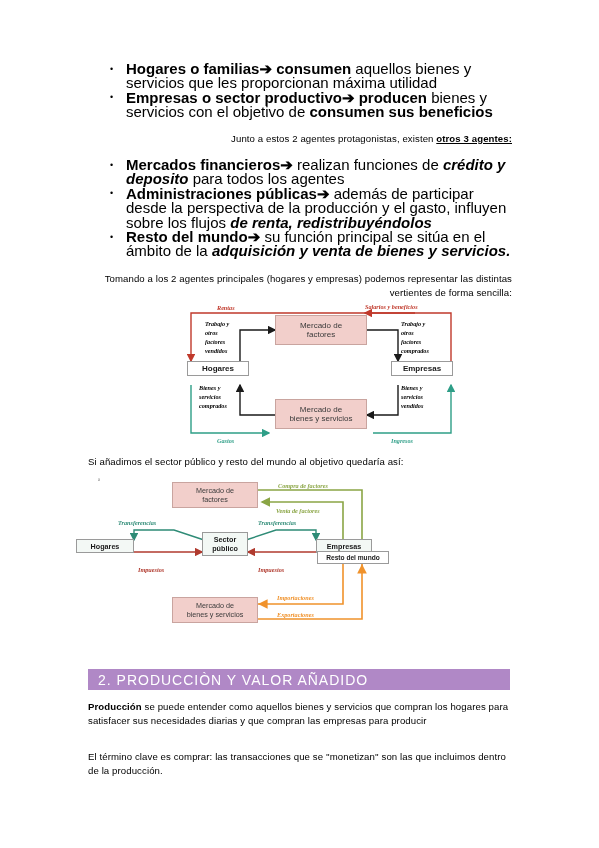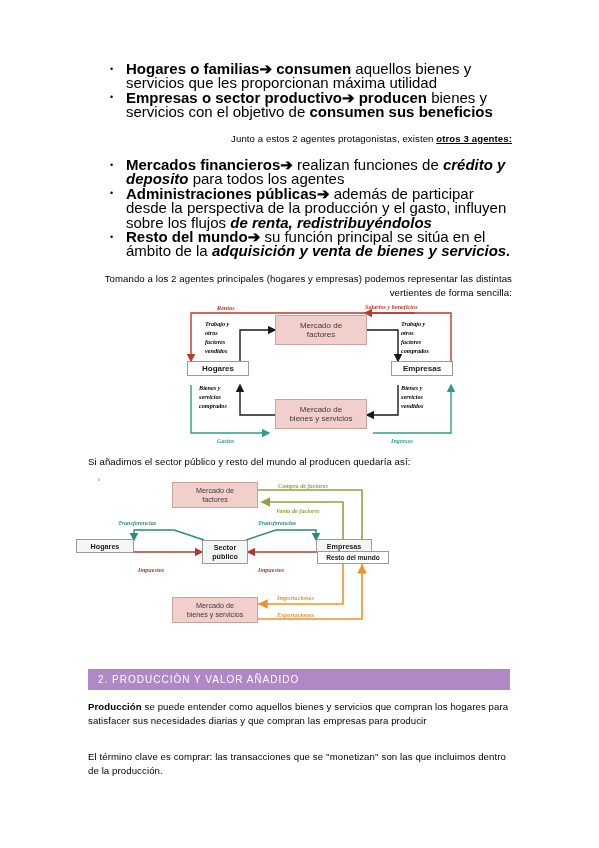--- a/index.html
+++ b/index.html
@@ -71,21 +71,21 @@
     left: 88px;
     top: 669px;
     width: 422px;
     height: 21px;
     background: #b088c6;
     display: flex;
     align-items: center;
   }
   .banner-text {
     color: #ffffff;
-    font-size: 10px;
+    font-size: 14px;
     letter-spacing: 1.0px;
     padding-left: 10px;
     font-weight: normal;
   }
 
   
   .diagram {
     position: absolute;
   }
   .dbox {
@@ -257,21 +257,21 @@
     <div class="lbl" style="left:218px; top:86px;">
       <span>Bienes y</span><br>
       <span>servicios</span><br>
       <span>vendidos</span>
     </div>
 
     <div class="lbl" style="left:34px; top:139px; color:#2e9e87;">Gastos</div>
     <div class="lbl" style="left:208px; top:139px; color:#2e9e87;">Ingresos</div>
   </div>
 
-  <p class="para" style="position:absolute; left:88px; top:455px; width:424px;">Si añadimos el sector público y resto del mundo al producen quedaría así:</p>
+  <p class="para" style="position:absolute; left:88px; top:455px; width:424px;">Si añadimos el sector público y resto del mundo al objetivo quedaría así:</p>
 
   <div class="diagram" id="diagram2">
     <div class="tiny-mark">ª</div>
 
     <svg class="svgwrap" viewBox="0 0 400 165" preserveAspectRatio="none">
       <defs>
         <marker id="d2olive" markerWidth="6" markerHeight="6" refX="5" refY="3" orient="auto">
           <path d="M0,0 L6,3 L0,6 z" fill="#8aa545"></path>
         </marker>
         <marker id="d2green" markerWidth="6" markerHeight="6" refX="5" refY="3" orient="auto">
@@ -304,21 +304,21 @@
     </svg>
 
     <div class="dbox pinkbox" style="left:110px; top:10px; width:86px; height:26px;">
       <span><span>Mercado de</span><br><span>factores</span></span>
     </div>
 
     <div class="dbox" style="left:14px; top:67px; width:58px; height:14px; background:#f3f8f5; border:1px solid #9a9a9a; font-weight:bold; color:#1a1a1a;">
       <span>Hogares</span>
     </div>
 
-    <div class="dbox" style="left:140px; top:68px; width:46px; height:24px; background:#f3f8f5; border:1px solid #9a9a9a; font-weight:bold; color:#1a1a1a;">
+    <div class="dbox" style="left:140px; top:60px; width:46px; height:24px; background:#f3f8f5; border:1px solid #9a9a9a; font-weight:bold; color:#1a1a1a;">
       <span><span>Sector</span><br><span>público</span></span>
     </div>
 
     <div class="dbox" style="left:254px; top:67px; width:56px; height:14px; background:#f3f8f5; border:1px solid #9a9a9a; font-weight:bold; color:#1a1a1a;">
       <span>Empresas</span>
     </div>
 
     <div class="dbox" style="left:255px; top:79px; width:72px; height:13px; background:#ffffff; border:1px solid #9a9a9a; font-weight:bold; color:#1a1a1a; font-size:6.6px;">
       <span>Resto del mundo</span>
     </div>

